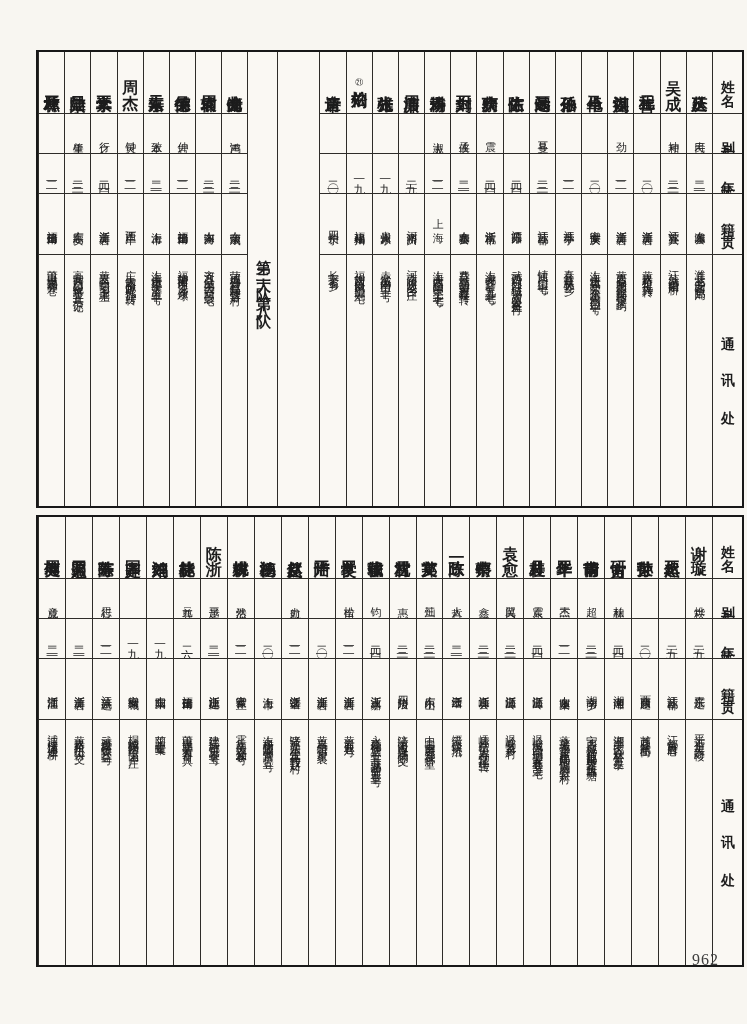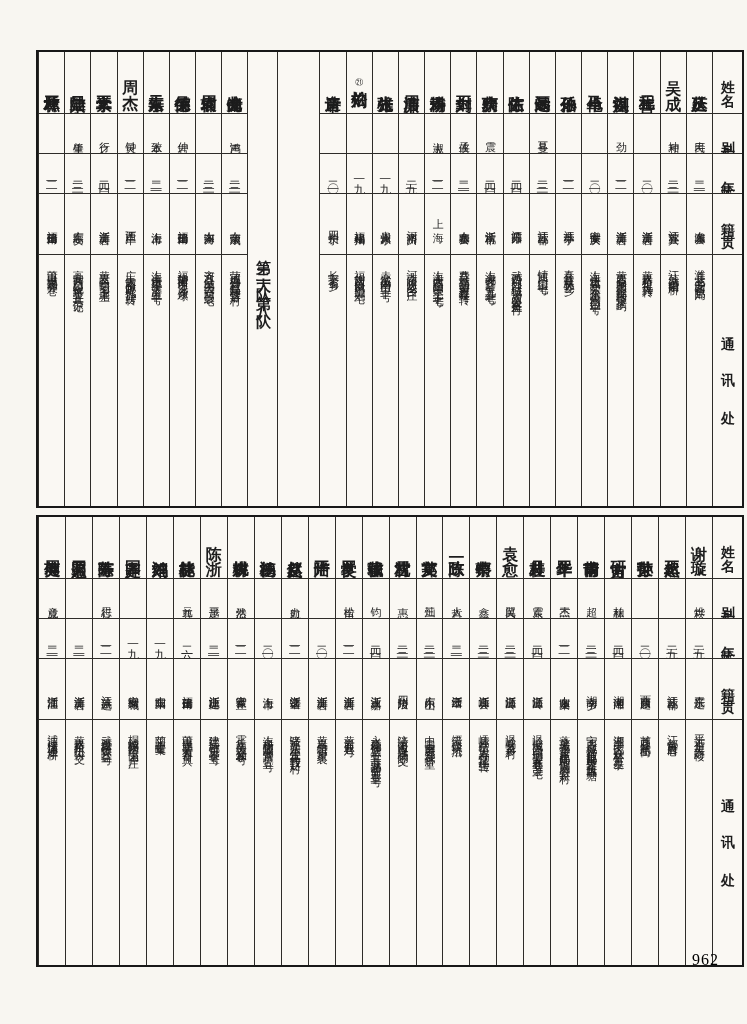--- a/index.html
+++ b/index.html
@@ -49,21 +49,21 @@
   .hdr-name    { letter-spacing:14px; }
   .hdr-alias   { letter-spacing:4px; }
   .hdr-age     { letter-spacing:4px; }
   .hdr-native  { letter-spacing:12px; }
   .hdr-contact { letter-spacing:38px; }
 
   .divider-text { font-size:15px; font-weight:bold; letter-spacing:9px; }
 
   .page-number {
     position:absolute; top:951px; left:692px;
-    font-size:16px; letter-spacing:1px; color:#000000;
+    font-size:16px; letter-spacing:1px; color:#404040;
   }
 </style>
 </head>
 <body>
 
 <div class="roster" id="top-table">
   <div class="col header-col">
     <div class="cell c-name">
       <span class="vtext hdr hdr-name">姓名</span>
     </div>

